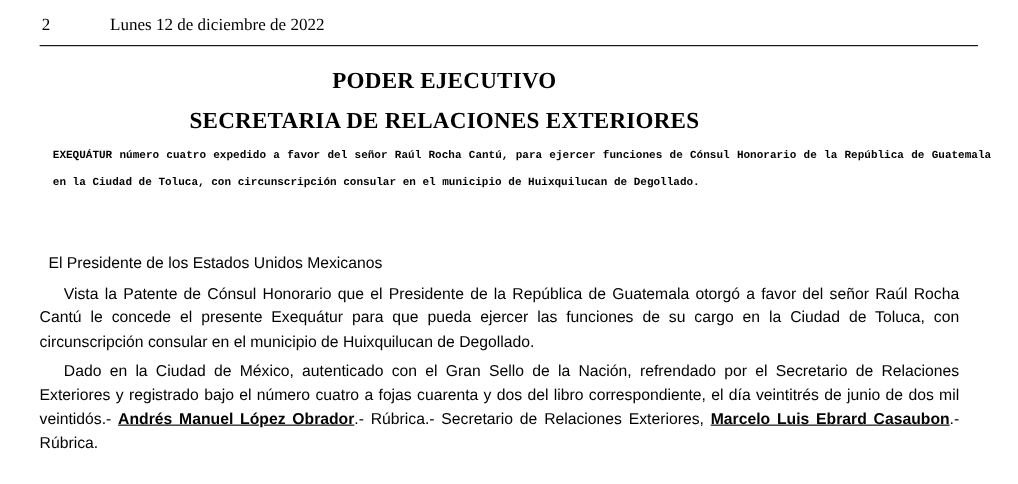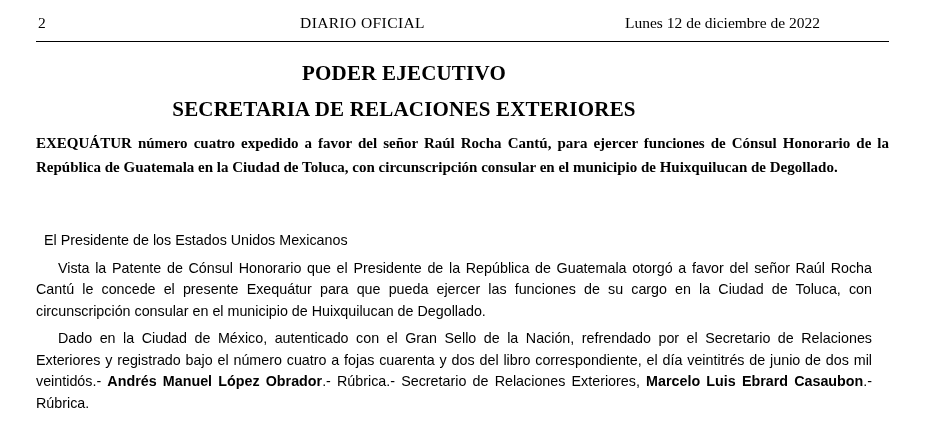--- a/index.html
+++ b/index.html
@@ -75,27 +75,28 @@
     font-weight: bold;
     letter-spacing: 0.2px;
     margin: 9px 0 0 0;
     line-height: 27px;
     text-align: center;
   }
   
   .summary {
     position: absolute;
     top: 131px;
-    left: 36px;
+    left: 48px;
     width: 853px;
-    font-size: 15px;
+    font-size: 10px;
     font-weight: bold;
     line-height: 24px;
     text-align: justify;
     text-justify: inter-word;
+    font-family: Liberation Mono, monospace;
   }
   
   .body-text {
     position: absolute;
     top: 230px;
     left: 36px;
     width: 853px;
     font-family: "Liberation Sans", sans-serif;
     font-size: 14.3px;
     line-height: 21.5px;
@@ -104,30 +105,29 @@
   }
   .body-text p {
     margin: 0 17px 6px 0;
   }
   .body-text p.indent {
     text-indent: 22px;
   }
   .body-text p.last {
     margin-bottom: 0;
   }
-  .b { font-weight: bold; }
+  .b { font-weight: bold; text-decoration: underline; }
 </style>
 </head>
 <body>
 
 <div class="page">
 
   <div class="running-head">
     <div class="rh-page-no">2</div>
-    <div class="rh-title">DIARIO OFICIAL</div>
     <div class="rh-date">Lunes 12 de diciembre de 2022</div>
   </div>
 
   <div class="rule"></div>
 
   <div class="heading-block">
     <div class="h1">PODER EJECUTIVO</div>
     <div class="h2">SECRETARIA DE RELACIONES EXTERIORES</div>
   </div>
 

